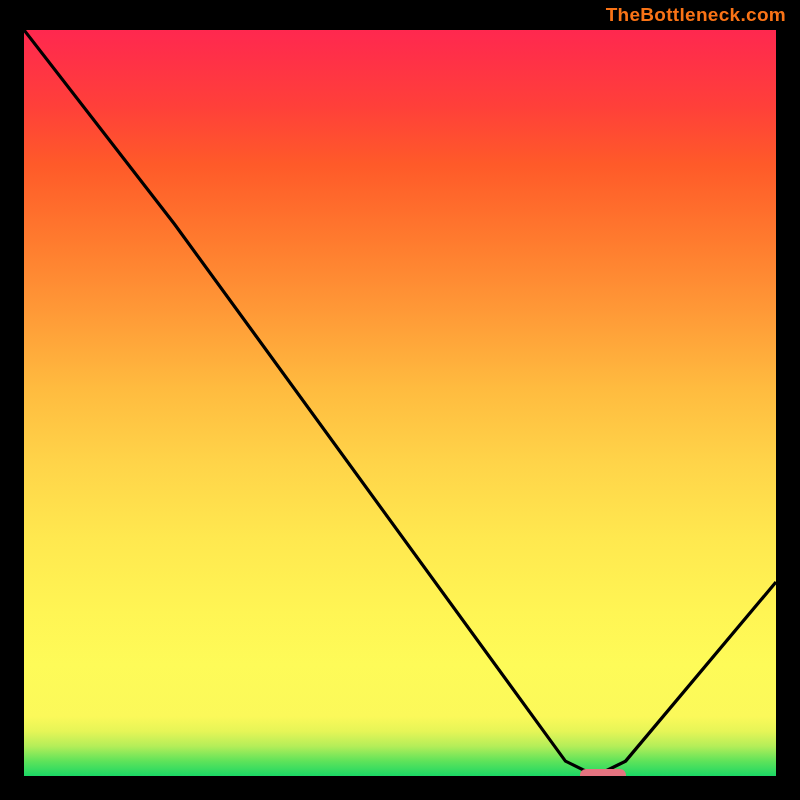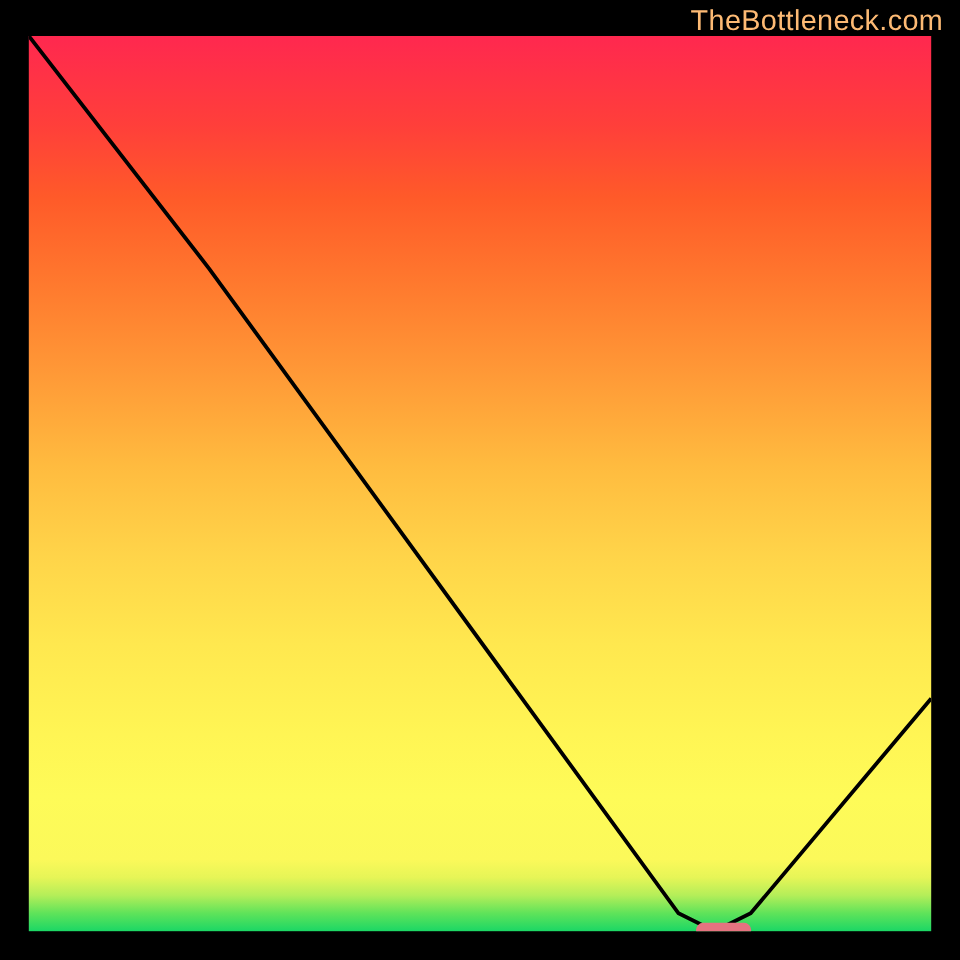--- a/index.html
+++ b/index.html
@@ -1,17 +1,17 @@
 <!DOCTYPE html>
 <html><head>
 <meta charset="utf-8">
 <style>
   body{margin:0;background:#000;font-family:Arial,Helvetica,sans-serif}
   .frame{position:relative;width:800px;height:800px;background:#000}
-  .watermark{position:absolute;top:4px;right:14px;font-size:24px;font-weight:400;color:#fdba74;letter-spacing:.3px}
+  .watermark{position:absolute;top:4px;right:14px;font-size:19px;font-weight:700;color:#f97316;letter-spacing:.3px}
   .plot{position:absolute;left:24px;top:30px;width:752px;height:746px;background:
     linear-gradient(to top,
       #1bd765 0%,
       #5fe35a 2%,
       #b4ee59 4%,
       #e6f557 6%,
       #fbf95a 8%,
       #fefb58 15%,
       #fff554 22%,
       #ffe84f 32%,

